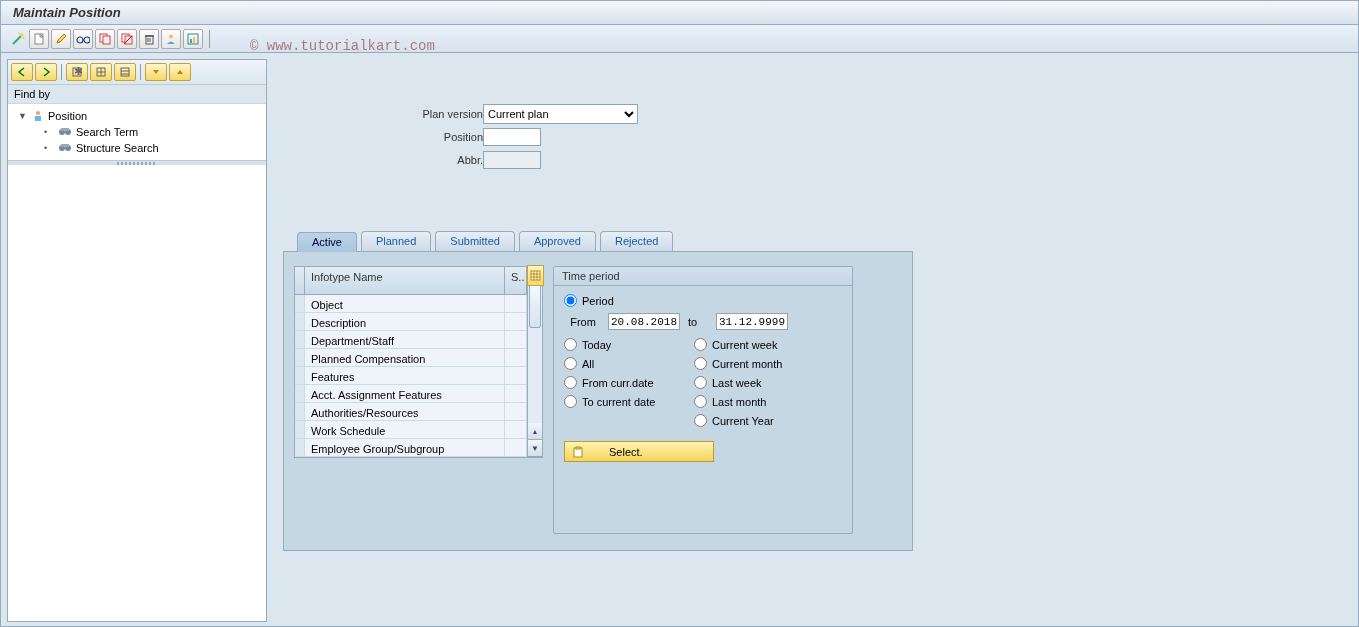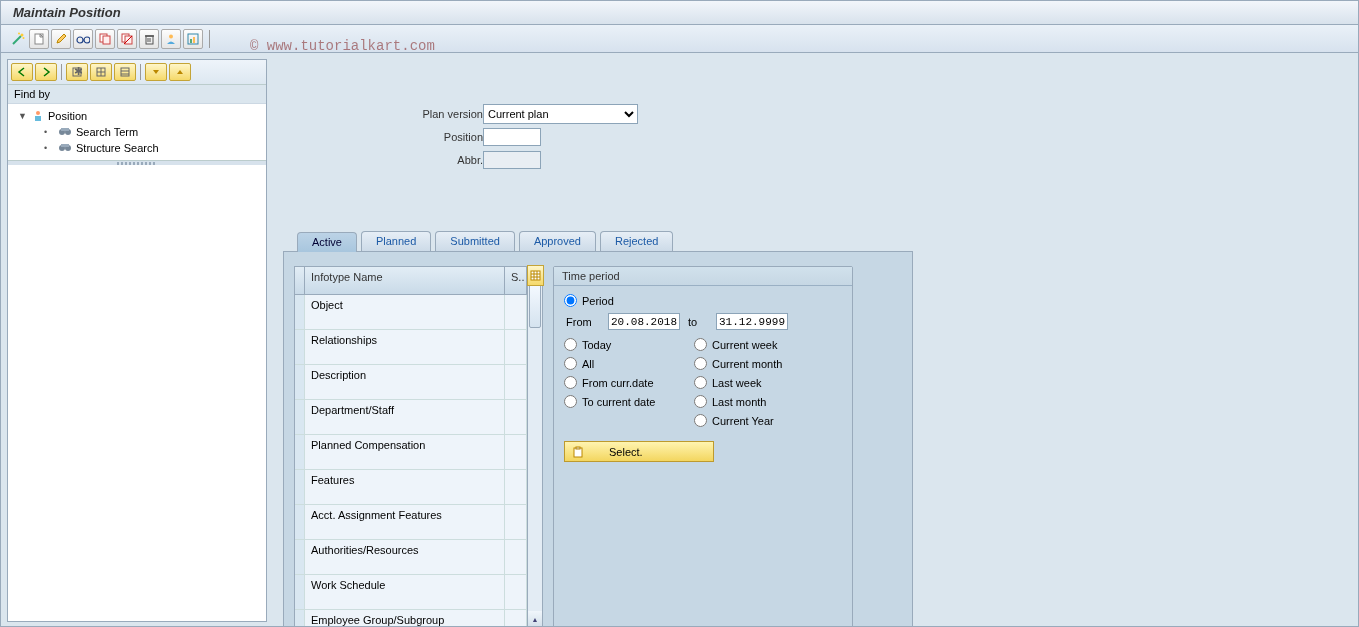--- a/index.html
+++ b/index.html
@@ -52,39 +52,39 @@
     .tab-body { width:630px; background:#c6d7e4; border:1px solid #9ab; padding:14px 10px 16px; min-height:300px; display:flex; gap:10px;}
     
     
     .it-block { display:flex; }
     .it-table { border:1px solid #9ab; background:#eaf1f8; }
     .it-head { display:flex; }
     .it-head .h { background:linear-gradient(#e2edf5,#c9dae8); border-right:1px solid #9ab; border-bottom:1px solid #9ab; height:28px; line-height:20px; padding:0 6px; color:#333; }
     .h-name { width:200px;}
     .h-s { width:22px; text-align:center;}
     .it-cell-row { display:flex;}
-    .it-cell-row .c { background:#eef4fa; border-right:1px solid #cdd; border-bottom:1px solid #cdd; height:35px; line-height:21px; padding:0 6px; }
+    .it-cell-row .c { background:#eef4fa; border-right:1px solid #cdd; border-bottom:1px solid #cdd; height:18px; line-height:21px; padding:0 6px; }
     .c-name { width:200px; cursor:pointer;}
     .c-s { width:22px; background:#eaf1f8;}
     .it-side { width:15px; background:#eaf1f8; border:1px solid #9ab; border-left:none; display:flex; flex-direction:column;}
     .sb-btn { height:17px; background:linear-gradient(#f0f6fb,#d2dfea); border-bottom:1px solid #9ab; display:flex; align-items:center; justify-content:center; font-size:8px; color:#447; cursor:pointer;}
     .sb-track { flex:1; background:#e3ecf4; position:relative;}
     .sb-thumb { position:absolute; top:0; left:1px; right:1px; height:44px; background:linear-gradient(#f4f9ff,#d5e3ef); border:1px solid #9ab; border-radius:2px;}
     .it-wrapper { position:relative;}
     .cfg-in { position:absolute; right:-1px; top:-1px; width:17px; height:21px; background:linear-gradient(#fff6c8,#f5d96a); border:1px solid #c4a437; display:flex; align-items:center; justify-content:center; cursor:pointer; z-index:2;}
     
     
     .tp-box { border:1px solid #9ab; border-radius:2px; background:#c6d7e4; width:300px; padding:0; position:relative;}
     .tp-title { position:relative; top:0; background:linear-gradient(#d1e1ec,#c6d7e4); padding:3px 8px; border-bottom:1px solid #9ab0c4; color:#333;}
     .tp-body { padding:8px 10px;}
     .radio-grid { display:grid; grid-template-columns: 130px 140px; row-gap:6px; align-items:center;}
     .rad { display:flex; align-items:center; gap:5px; cursor:pointer;}
     .rad input { margin:0;}
     .date-row { display:flex; align-items:center; gap:8px; margin:6px 0 8px 2px;}
-    .date-row .dl { width:34px;}
+    .date-row .dl { width:34px;text-align:center;}
     .date-inp { width:72px; height:17px; text-align:center; border:1px solid #8ca4b8; font-family:'Courier New',monospace; font-size:11px; background:#fff;}
     .sel-btn { margin-top:14px; width:150px; height:21px; background:linear-gradient(#fff4b0,#f3d65f); border:1px solid #bd9a2e; display:flex; align-items:center; cursor:pointer; padding:0 6px; gap:24px;}
     .sel-btn .ic { width:14px; height:14px; display:inline-flex; align-items:center; justify-content:center;}
   </style>
 </head>
 <body>
 
 <div class="titlebar">
   <span>Maintain Position</span>
 </div>
@@ -263,25 +263,20 @@
         <div class="it-block">
           <div class="it-table">
             <div class="it-head">
               <div class="h" style="width:10px;padding:0"></div>
               <div class="h h-name">Infotype Name</div>
               <div class="h h-s">S..</div>
             </div>
             <div class="it-cell-row">
                 <div class="c" style="width:10px;padding:0;background:#d9e7f1"></div>
                 <div class="c c-name">Object</div>
-                <div class="c c-s"></div>
-              </div>
-            <div class="it-cell-row">
-                <div class="c" style="width:10px;padding:0;background:#d9e7f1"></div>
-                <div class="c c-name">Relationships</div>
                 <div class="c c-s"></div>
               </div>
             <div class="it-cell-row">
                 <div class="c" style="width:10px;padding:0;background:#d9e7f1"></div>
                 <div class="c c-name">Description</div>
                 <div class="c c-s"></div>
               </div>
             <div class="it-cell-row">
                 <div class="c" style="width:10px;padding:0;background:#d9e7f1"></div>
                 <div class="c c-name">Department/Staff</div>

